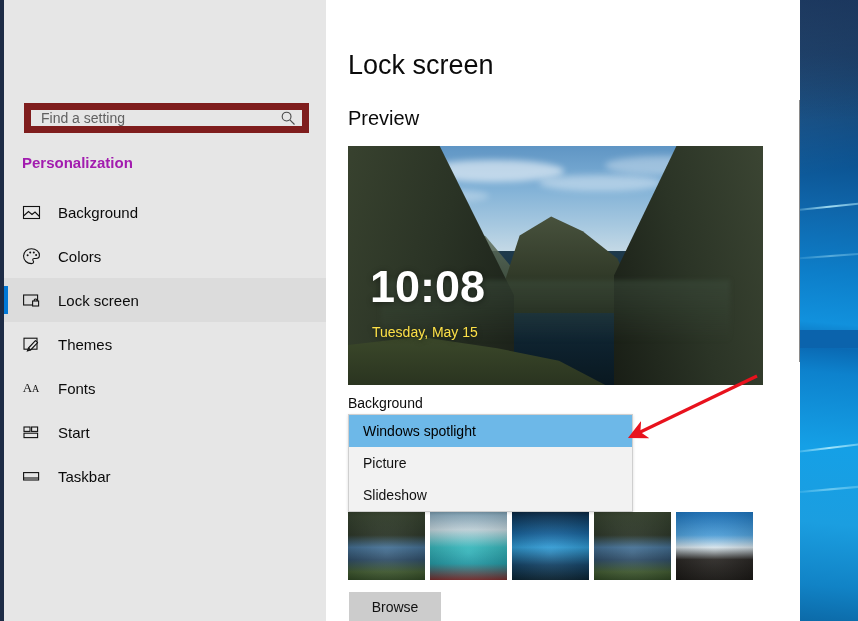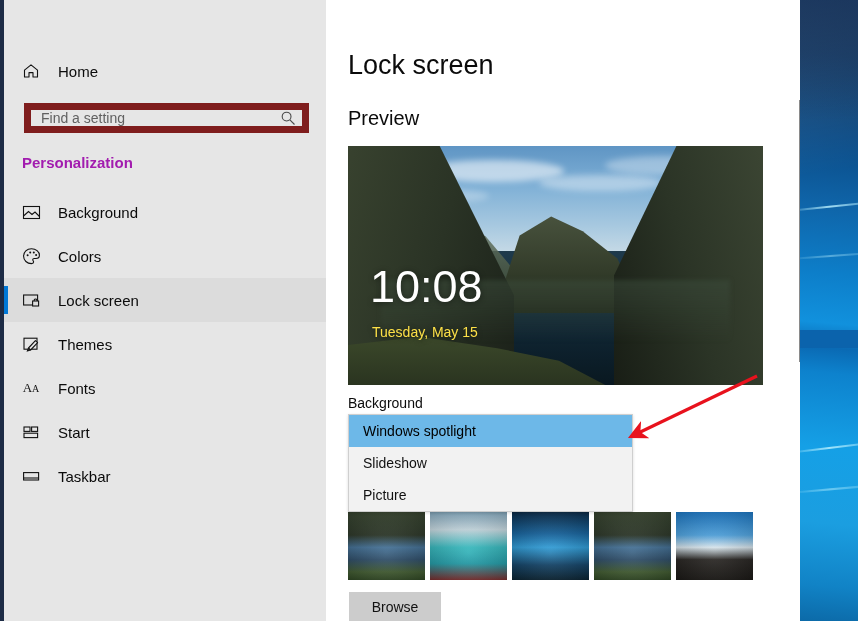--- a/index.html
+++ b/index.html
@@ -153,21 +153,21 @@
     background: linear-gradient(180deg, rgba(60,76,60,0.55), rgba(20,34,26,0));
     filter: blur(2px);
   }
   .pv-grass {
     position: absolute; left: 0; bottom: 0; width: 62%; height: 22%;
     background: linear-gradient(180deg, #3d4a2b 0%, #2a3420 100%);
     clip-path: polygon(0 24%, 28% 8%, 58% 30%, 82% 54%, 100% 100%, 0 100%);
   }
   .pv-clock {
     position: absolute; left: 22px; top: 118px;
-    font-size: 45px; color: #fff; font-weight: 400; line-height: 1;
+    font-size: 45px; color: #fff; font-weight: 700; line-height: 1;
     text-shadow: 0 1px 6px rgba(0,0,0,0.45);
   }
   .pv-date {
     position: absolute; left: 24px; top: 178px;
     font-size: 14px; color: #fde047;
     text-shadow: 0 1px 5px rgba(0,0,0,0.5);
   }
 
   .field-label { position: absolute; left: 22px; top: 395px; font-size: 14px; color: #0b0b0b; }
 
@@ -246,28 +246,20 @@
           <svg width="11" height="11" viewBox="0 0 11 11">
               <line x1="0.5" y1="0.5" x2="10.5" y2="10.5" stroke="currentColor" stroke-width="1"></line>
               <line x1="10.5" y1="0.5" x2="0.5" y2="10.5" stroke="currentColor" stroke-width="1"></line>
             </svg>
         </div>
       </div>
     </div>
 
     <div class="sidebar">
 
-      <div class="nav-home">
-        <span class="ico" style="width:22px;height:22px;display:flex;align-items:center;justify-content:center;color:#111;">
-          <svg width="18" height="18" viewBox="0 0 18 18">
-            <path d="M2.5 8.2 L9 2.8 L15.5 8.2 V15 H11 V10.6 H7 V15 H2.5 Z" fill="none" stroke="currentColor" stroke-width="1.1" stroke-linejoin="round"></path>
-          </svg>
-        </span>
-        <span class="lbl">Home</span>
-      </div>
 
       <div class="search-wrap">
         <input type="text" placeholder="Find a setting" style="">
         <span class="search-ico">
           <svg width="16" height="16" viewBox="0 0 16 16">
             <circle cx="6.6" cy="6.6" r="4.4" fill="none" stroke="currentColor" stroke-width="1.1"></circle>
             <line x1="9.9" y1="9.9" x2="14.5" y2="14.5" stroke="currentColor" stroke-width="1.1"></line>
           </svg>
         </span>
       </div>
@@ -382,24 +374,24 @@
         <div class="pv-date">Tuesday, May 15</div>
       </div>
 
       <div class="field-label">Background</div>
 
       <div class="dropdown">
         <div class="dd-item selected">
           <span>Windows spotlight</span>
         </div>
         <div class="dd-item">
+          <span>Picture</span>
+        </div>
+        <div class="dd-item">
           <span>Slideshow</span>
-        </div>
-        <div class="dd-item">
-          <span>Picture</span>
         </div>
       </div>
 
       <div class="thumbs">
         <div class="thumb th1">
             <div class="th-ov"></div>
           </div>
         <div class="thumb th2">
             <div class="th-ov"></div>
           </div>

